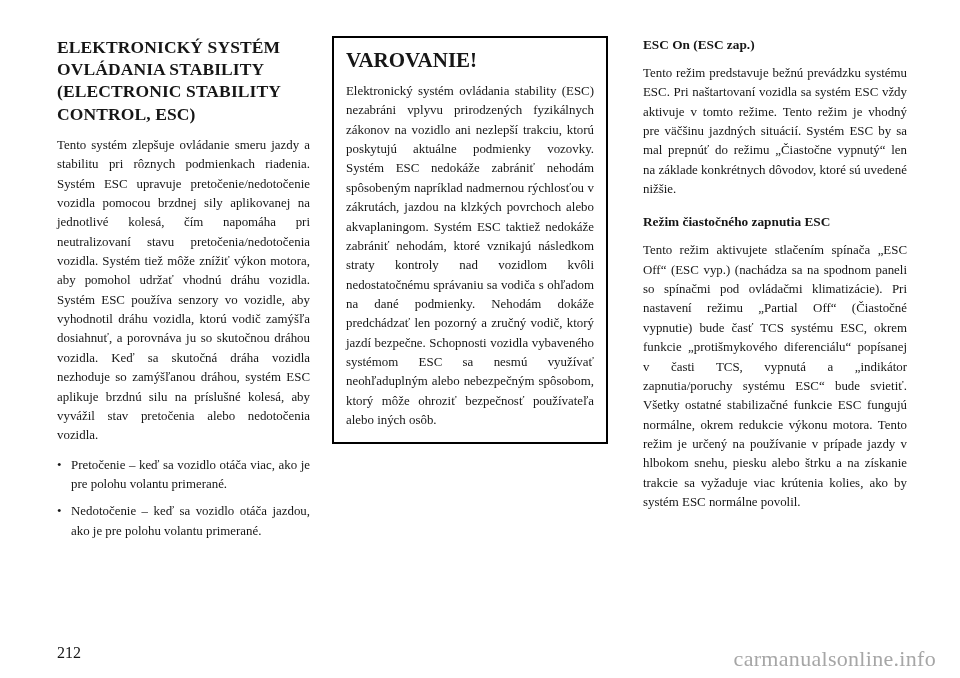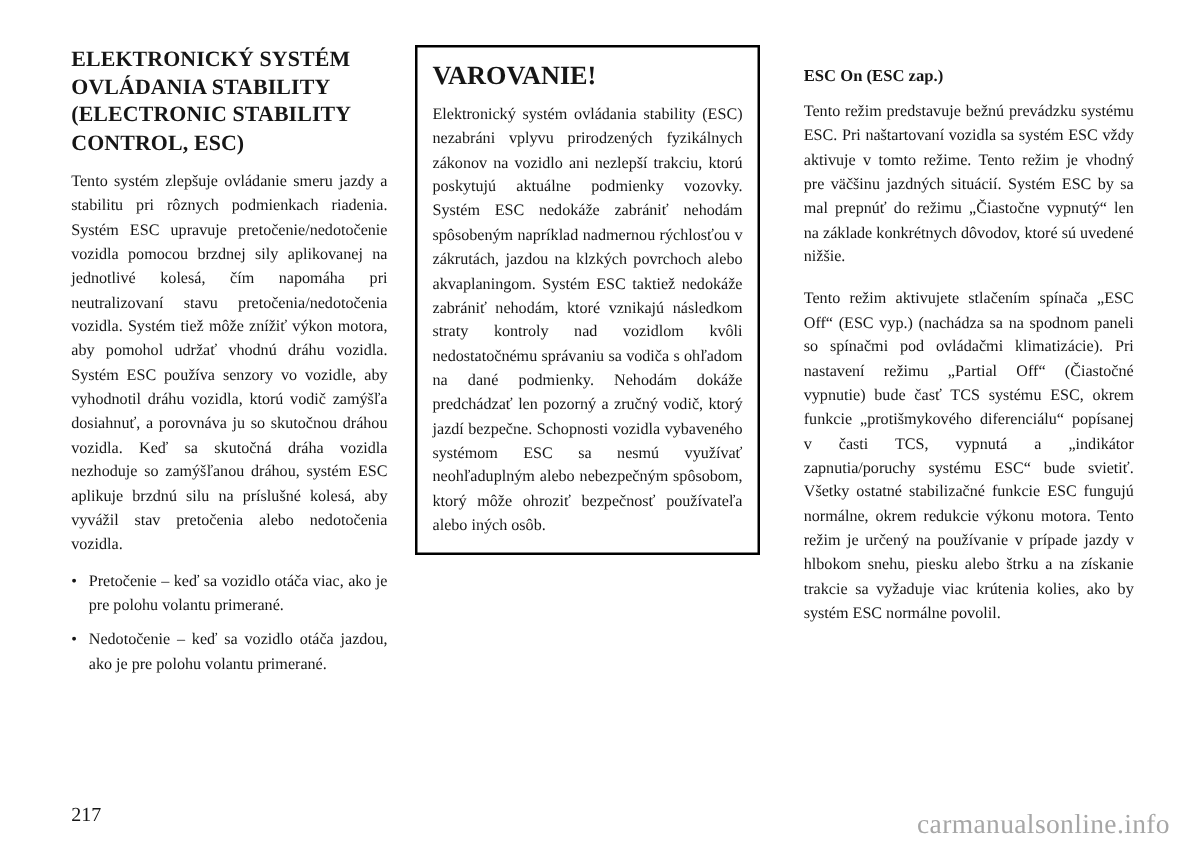--- a/index.html
+++ b/index.html
@@ -71,21 +71,21 @@
     margin:0 0 9px 0;
   }
   .warning-box p.body{margin:0;}
 
   h2.subheading{
     font-size:13.3px;
     font-weight:bold;
     margin:0 0 10px 0;
     line-height:1.35;
   }
-  .col-right h2.subheading{margin-top:16px;}
+  .col-right h2.subheading{margin-top:0;}
   .col-right .section + .section{margin-top:14px;}
 
   .page-number{
     position:absolute;
     left:57px;
     bottom:16px;
     font-size:16px;
   }
   .watermark{
     position:absolute;
@@ -124,21 +124,22 @@
         <p class="body">Elektronický systém ovládania stability (ESC) nezabráni vplyvu prirodzených fyzikálnych zákonov na vozidlo ani nezlepší trakciu, ktorú poskytujú aktuálne podmienky vozovky. Systém ESC nedokáže zabrániť nehodám spôsobeným napríklad nadmernou rýchlosťou v zákrutách, jazdou na klzkých povrchoch alebo akvaplaningom. Systém ESC taktiež nedokáže zabrániť nehodám, ktoré vznikajú následkom straty kontroly nad vozidlom kvôli nedostatočnému správaniu sa vodiča s ohľadom na dané podmienky. Nehodám dokáže predchádzať len pozorný a zručný vodič, ktorý jazdí bezpečne. Schopnosti vozidla vybaveného systémom ESC sa nesmú využívať neohľaduplným alebo nebezpečným spôsobom, ktorý môže ohroziť bezpečnosť používateľa alebo iných osôb.</p>
       </div>
     </div>
 
     <div class="col col-right">
       <div class="section">
         <h2 class="subheading">ESC On (ESC zap.)</h2>
         <p class="body">Tento režim predstavuje bežnú prevádzku systému ESC. Pri naštartovaní vozidla sa systém ESC vždy aktivuje v tomto režime. Tento režim je vhodný pre väčšinu jazdných situácií. Systém ESC by sa mal prepnúť do režimu „Čiastočne vypnutý“ len na základe konkrétnych dôvodov, ktoré sú uvedené nižšie.</p>
       </div>
       <div class="section">
+        <h2 class="subheading">Režim čiastočného zapnutia ESC</h2>
         <p class="body">Tento režim aktivujete stlačením spínača „ESC Off“ (ESC vyp.) (nachádza sa na spodnom paneli so spínačmi pod ovládačmi klimatizácie). Pri nastavení režimu „Partial Off“ (Čiastočné vypnutie) bude časť TCS systému ESC, okrem funkcie „protišmykového diferenciálu“ popísanej v časti TCS, vypnutá a „indikátor zapnutia/poruchy systému ESC“ bude svietiť. Všetky ostatné stabilizačné funkcie ESC fungujú normálne, okrem redukcie výkonu motora. Tento režim je určený na používanie v prípade jazdy v hlbokom snehu, piesku alebo štrku a na získanie trakcie sa vyžaduje viac krútenia kolies, ako by systém ESC normálne povolil.</p>
       </div>
     </div>
 
   </div>
 
-  <div class="page-number">217</div>
+  <div class="page-number">212</div>
   <div class="watermark">carmanualsonline.info</div>
 </div>
 
 </body></html>

